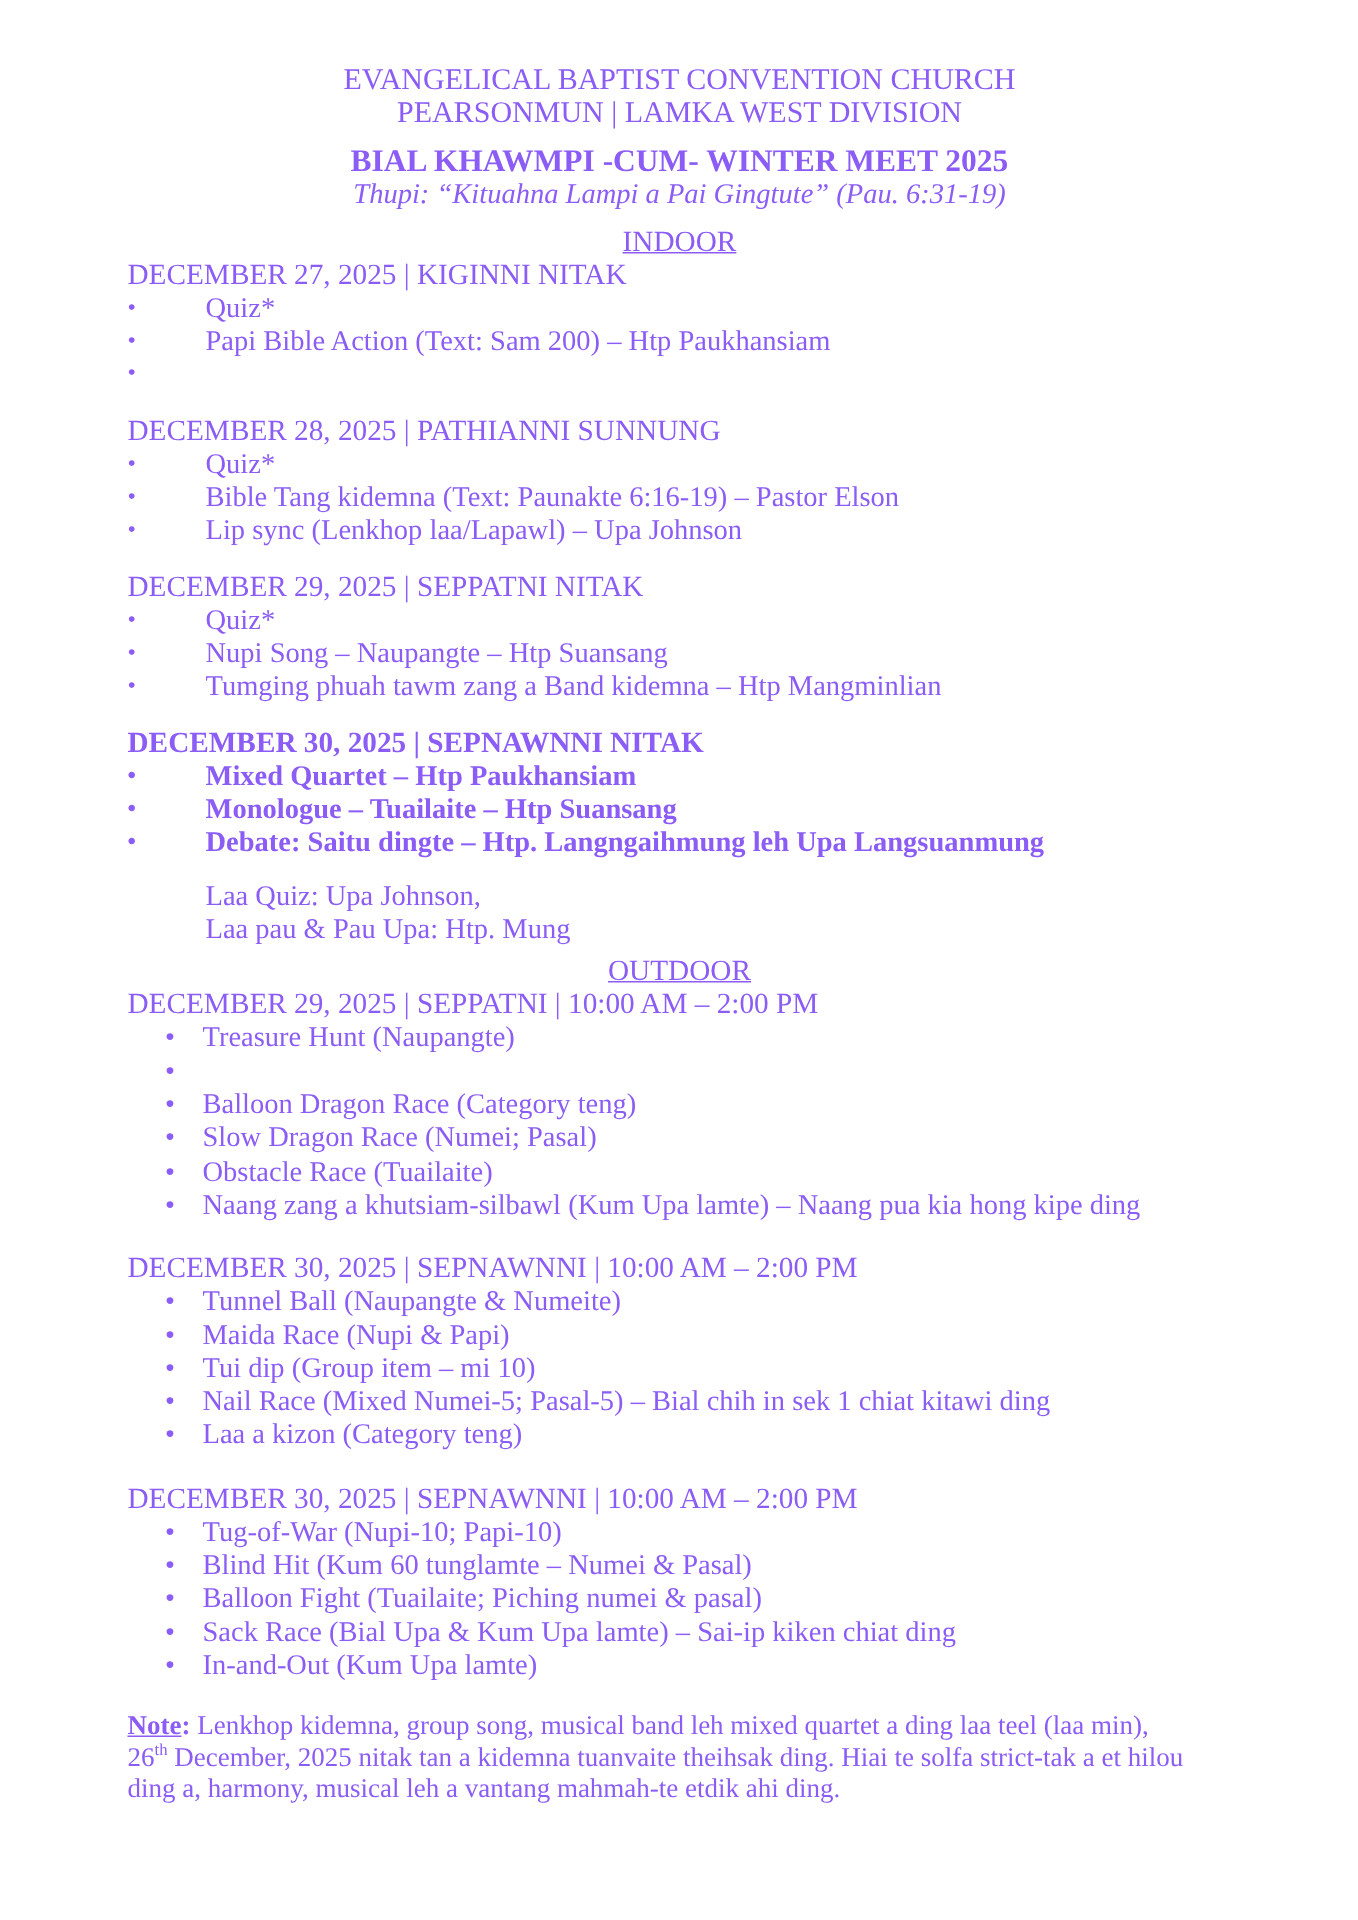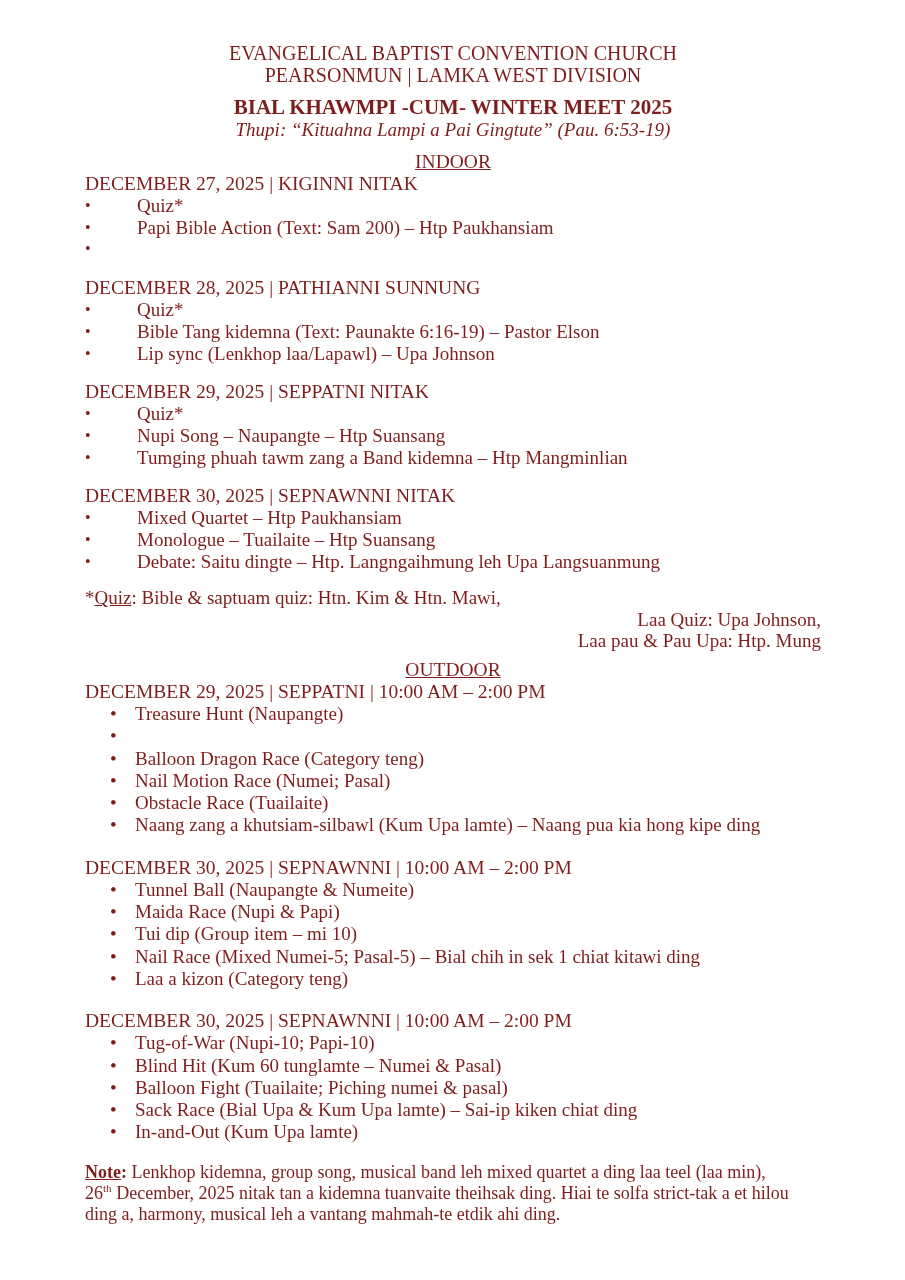--- a/index.html
+++ b/index.html
@@ -7,21 +7,21 @@
     padding: 0;
     background: #e8e8e8;
   }
   .page {
     position: relative;
     width: 905px;
     height: 1280px;
     margin: 0 auto;
     box-sizing: border-box;
     background: #ffffff;
-    color: #7f1d1d;
+    color: #8b5cf6;
     font-family: "Liberation Serif", "DejaVu Serif", serif;
     padding: 42px 84px 30px 85px;
     overflow: hidden;
   }
   .center { text-align: center; }
   .church-line {
     font-size: 20px;
     line-height: 22px;
   }
   .event-title {
@@ -61,29 +61,29 @@
     flex: 0 0 52px;
     font-size: 16px;
   }
   .outdoor-list .bullet-line { padding-left: 25px; }
   .outdoor-list .bullet {
     display: inline-block;
     width: 25px;
     flex: 0 0 25px;
   }
   .indoor-list .day-block { margin-bottom: 17px; }
-  .indoor-list .day-block:last-child { margin-bottom: 0; }
+  .indoor-list .day-block:last-child { margin-bottom: 0; font-weight: bold; }
   .outdoor-list .day-block { margin-bottom: 20px; }
   .outdoor-list .day-block:last-child { margin-bottom: 0; }
   .quiz-note {
     margin-top: 15px;
     font-size: 19px;
     line-height: 21.5px;
   }
-  .quiz-note .cont { padding-left: 52px; text-align: right; }
+  .quiz-note .cont { padding-left: 52px; }
   .u { text-decoration: underline; }
   .note-para {
     margin-top: 18px;
     font-size: 18px;
     line-height: 21px;
   }
   .note-label {
     font-weight: bold;
     text-decoration: underline;
   }
@@ -97,21 +97,21 @@
 </style>
 </head>
 <body>
 
 <div class="page">
 
   <div class="center church-line">EVANGELICAL BAPTIST CONVENTION CHURCH</div>
   <div class="center church-line">PEARSONMUN | LAMKA WEST DIVISION</div>
 
   <div class="center event-title">BIAL KHAWMPI -CUM- WINTER MEET 2025</div>
-  <div class="center theme-line">Thupi: “Kituahna Lampi a Pai Gingtute” (Pau. 6:53-19)</div>
+  <div class="center theme-line">Thupi: “Kituahna Lampi a Pai Gingtute” (Pau. 6:31-19)</div>
 
   <div class="center section-title">
     <span class="u-span">INDOOR</span>
   </div>
 
   <div id="indoor-days" class="indoor-list">
       <div class="day-block">
         <div class="day-heading">DECEMBER 27, 2025 | KIGINNI NITAK</div>
         <div class="bullet-line">
           <span class="bullet">•</span>
@@ -166,23 +166,20 @@
           <span class="item-text">Monologue – Tuailaite – Htp Suansang</span>
         </div>
         <div class="bullet-line">
           <span class="bullet">•</span>
           <span class="item-text">Debate: Saitu dingte – Htp. Langngaihmung leh Upa Langsuanmung</span>
         </div>
       </div>
     </div>
 
   <div class="quiz-note">
-    <div>
-      <span>*</span><span class="u">Quiz</span><span>: Bible &amp; saptuam quiz: Htn. Kim &amp; Htn. Mawi,</span>
-    </div>
     <div class="cont">Laa Quiz: Upa Johnson,</div>
     <div class="cont">Laa pau &amp; Pau Upa: Htp. Mung</div>
   </div>
 
   <div class="center section-title outdoor-title">
     <span class="u-span">OUTDOOR</span>
   </div>
 
   <div id="outdoor-days" class="outdoor-list">
       <div class="day-block">
@@ -193,21 +190,21 @@
         </div>
         <div class="bullet-line">
           <span class="bullet">•</span>
         </div>
         <div class="bullet-line">
           <span class="bullet">•</span>
           <span class="item-text">Balloon Dragon Race (Category teng)</span>
         </div>
         <div class="bullet-line">
           <span class="bullet">•</span>
-          <span class="item-text">Nail Motion Race (Numei; Pasal)</span>
+          <span class="item-text">Slow Dragon Race (Numei; Pasal)</span>
         </div>
         <div class="bullet-line">
           <span class="bullet">•</span>
           <span class="item-text">Obstacle Race (Tuailaite)</span>
         </div>
         <div class="bullet-line">
           <span class="bullet">•</span>
           <span class="item-text">Naang zang a khutsiam-silbawl (Kum Upa lamte) – Naang pua kia hong kipe ding</span>
         </div>
       </div>

